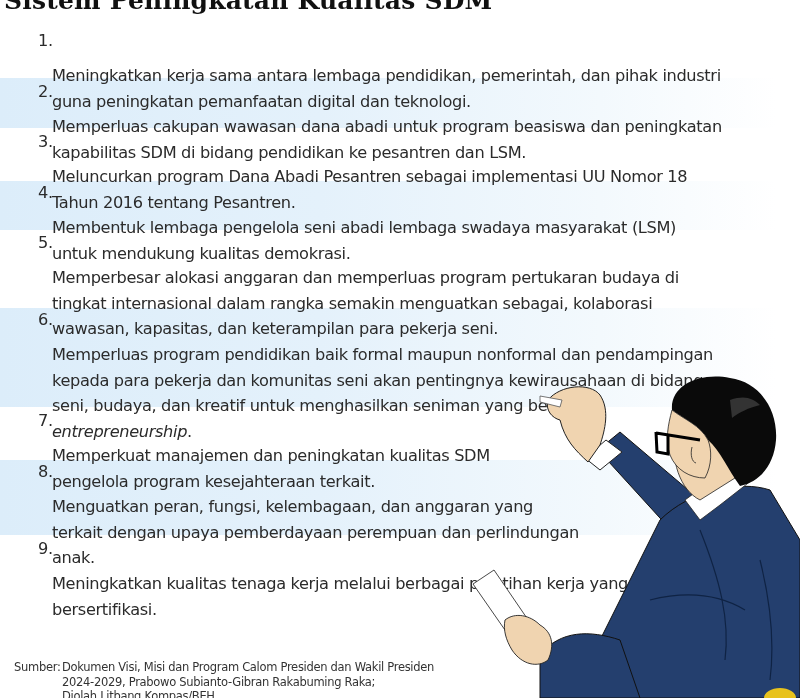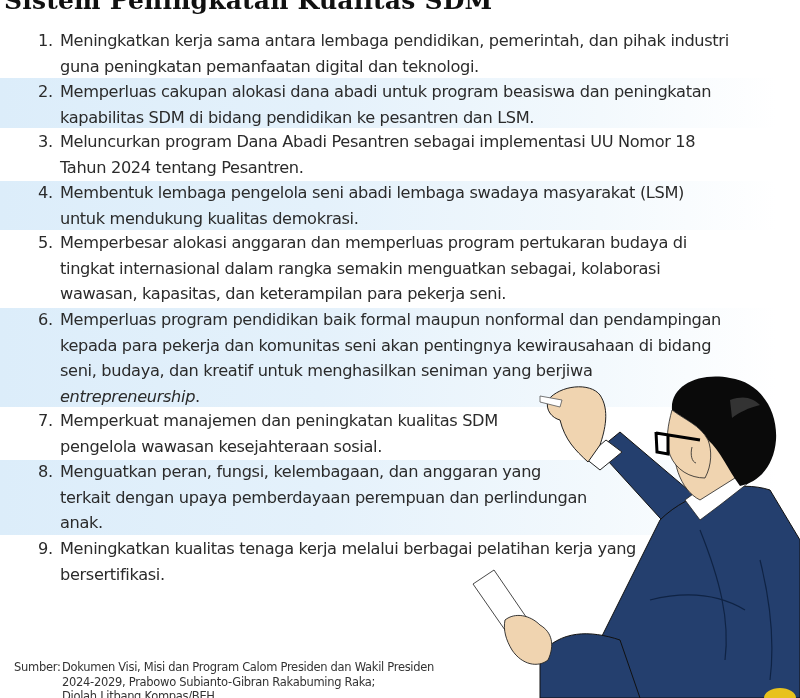--- a/index.html
+++ b/index.html
@@ -22,21 +22,21 @@
   .list { position: absolute; left: 0; top: 0; width: 800px; }
   .item {
     position: absolute; left: 0; width: 760px;
     font-size: 16.2px; line-height: 25.7px;
     letter-spacing: -0.35px;
   }
   .item .num {
     position: absolute; left: 38px; width: 22px; text-align: left;
   }
   .item .txt {
-    position: absolute; left: 60px; white-space: pre-line;
+    position: absolute; left: 52px; white-space: pre-line; margin-top: 35px;
   }
   .item .txt em { }
   .source {
     position: absolute; left: 14px; top: 660px;
     font-size: 11.5px; line-height: 14.5px; color: #333; letter-spacing: -0.3px;
   }
   .source .lbl { position: absolute; left: 0; top: 0; white-space: nowrap; }
   .source .body { position: absolute; left: 48px; top: 0; white-space: pre-line; width: 420px; }
   .figure { position: absolute; left: 440px; top: 370px; width: 360px; height: 328px; }
 </style>
@@ -51,27 +51,27 @@
 <div class="band" style="top:460px;height:75px;"></div>
 
 <div class="list">
   <div class="item" style="top:28px;">
     <span class="num">1.</span>
     <span class="txt">Meningkatkan kerja sama antara lembaga pendidikan, pemerintah, dan pihak industri
 guna peningkatan pemanfaatan digital dan teknologi.</span>
   </div>
   <div class="item" style="top:79px;">
     <span class="num">2.</span>
-    <span class="txt">Memperluas cakupan alokasi dana abadi untuk program beasiswa dan peningkatan
+    <span class="txt">Memperluas cakupan wawasan dana abadi untuk program beasiswa dan peningkatan
 kapabilitas SDM di bidang pendidikan ke pesantren dan LSM.</span>
   </div>
   <div class="item" style="top:129px;">
     <span class="num">3.</span>
     <span class="txt">Meluncurkan program Dana Abadi Pesantren sebagai implementasi UU Nomor 18
-Tahun 2024 tentang Pesantren.</span>
+Tahun 2016 tentang Pesantren.</span>
   </div>
   <div class="item" style="top:180px;">
     <span class="num">4.</span>
     <span class="txt">Membentuk lembaga pengelola seni abadi lembaga swadaya masyarakat (LSM)
 untuk mendukung kualitas demokrasi.</span>
   </div>
   <div class="item" style="top:230px;">
     <span class="num">5.</span>
     <span class="txt">Memperbesar alokasi anggaran dan memperluas program pertukaran budaya di
 tingkat internasional dalam rangka semakin menguatkan sebagai, kolaborasi
@@ -80,21 +80,21 @@
   <div class="item" style="top:307px;">
     <span class="num">6.</span>
     <span class="txt"><span>Memperluas program pendidikan baik formal maupun nonformal dan pendampingan
 kepada para pekerja dan komunitas seni akan pentingnya kewirausahaan di bidang
 seni, budaya, dan kreatif untuk menghasilkan seniman yang berjiwa</span>
 <em>entrepreneurship</em><span>.</span></span>
   </div>
   <div class="item" style="top:408px;">
     <span class="num">7.</span>
     <span class="txt">Memperkuat manajemen dan peningkatan kualitas SDM
-pengelola wawasan kesejahteraan sosial.</span>
+pengelola program kesejahteraan terkait.</span>
   </div>
   <div class="item" style="top:459px;">
     <span class="num">8.</span>
     <span class="txt">Menguatkan peran, fungsi, kelembagaan, dan anggaran yang
 terkait dengan upaya pemberdayaan perempuan dan perlindungan
 anak.</span>
   </div>
   <div class="item" style="top:536px;">
     <span class="num">9.</span>
     <span class="txt">Meningkatkan kualitas tenaga kerja melalui berbagai pelatihan kerja yang

